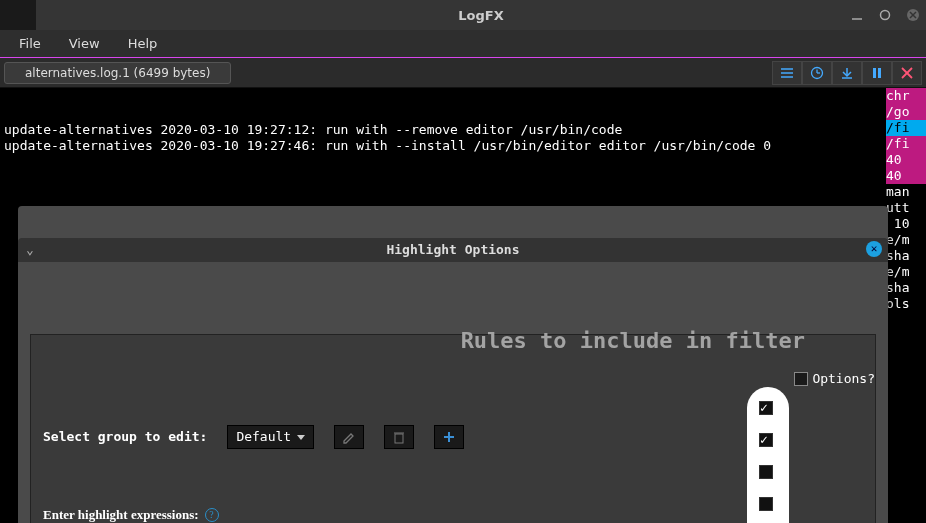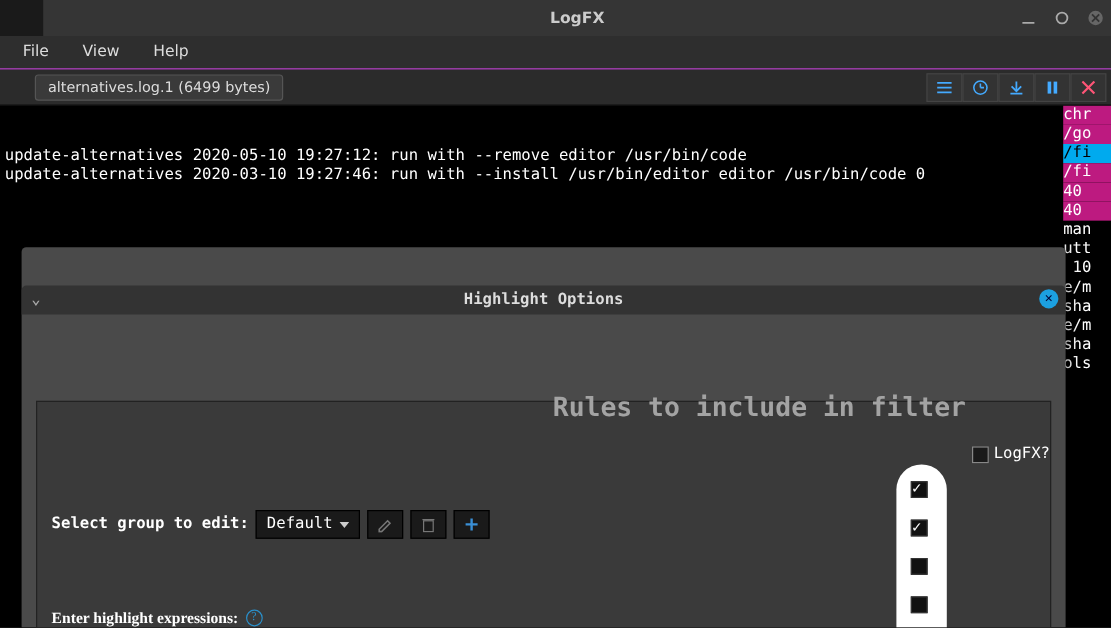--- a/index.html
+++ b/index.html
@@ -9,21 +9,21 @@
   .titlebar { height: 30px; background: #353535; display: flex; align-items: center; position: relative; margin-left: 36px; }
   .titlebar .title { position: absolute; left:0; right:0; text-align:center; color:#ccc; font-weight:600; font-size:13px; }
   .win-buttons { position:absolute; right:6px; top:0; height:30px; display:flex; align-items:center; gap:14px; color:#999; }
   .win-btn { width:14px; height:14px; display:inline-flex; align-items:center; justify-content:center; cursor:pointer; }
 
   .menubar { height:28px; background:#2e2e2e; display:flex; align-items:center; padding:0 7px; gap:4px; border-bottom:1px solid #d946ef; }
   .menubar .menu-item { padding:4px 12px; color:#ddd; cursor:pointer; }
 
   
   .tabbar { height:30px; background:#2b2b2b; display:flex; align-items:center; padding:0 4px; border-bottom:1px solid #111; }
-  .tab { background:#3a3a3a; border:1px solid #555; border-radius:3px; padding:3px 10px; color:#ddd; font-size:12px; display:inline-flex; align-items:center;margin-left:25px; }
+  .tab { background:#3a3a3a; border:1px solid #555; border-radius:3px; padding:3px 20px; color:#ddd; font-size:12px; display:inline-flex; align-items:center; }
   .tabbar-spacer { flex:1; }
   .tabbar-icons { display:flex; gap:0; }
   .tabbar-icons .ticon { width:30px; height:24px; border:1px solid #444; background:#333; display:flex; align-items:center; justify-content:center; color:#44aaff; cursor:pointer; }
   .tabbar-icons .ticon.red { color:#ff5577; }
 
   
   .log-area { position:relative; background:#000; color:#fff; font-family: "DejaVu Sans Mono", monospace; font-size:13px; line-height:16px; height:calc(523px - 30px - 28px - 30px); overflow:hidden; padding:2px 4px; white-space:pre; }
   .log-line { white-space:pre; overflow:hidden; }
 
   
@@ -34,21 +34,21 @@
   .dialog-wrap { position:absolute; left:18px; top:118px; width:870px; height:320px; background:#4a4a4a; border-radius:4px; box-shadow:0 2px 12px rgba(0,0,0,.6); }
   .dialog-title { position:relative; height:24px; background:#333; color:#ddd; display:flex; align-items:center; justify-content:center; font-weight:600; font-size:13px; border-top-left-radius:4px; border-top-right-radius:4px;}
   .dialog-title .chev { position:absolute; left:8px; top:4px; color:#aaa; }
   .dialog-title .close { position:absolute; right:6px; top:3px; width:16px; height:16px; border-radius:50%; background:#1ca0e0; color:#003; display:flex; align-items:center; justify-content:center; font-weight:bold; font-size:11px; cursor:pointer;}
   .dialog-body { padding:8px 12px 12px; }
 
   .innerpanel { background:#3a3a3a; border:1px solid #222; padding:10px 12px 12px; position:relative; }
 
   .annot { position:absolute; right:70px; top:-2px; font-size:22px; color:#a3a3a3; font-weight:600; white-space:nowrap;}
 
-  .row1 { display:flex; align-items:center; gap:6px; }
+  .row1 { display:flex; align-items:center; gap:20px; }
   .label-bold { font-weight:700; color:#fff; font-size:13px; }
   .select-default { background:#1a1a1a; border:1px solid #000; color:#fff; padding:3px 8px; display:inline-flex; align-items:center; gap:6px; cursor:pointer;}
   .mini-btn { width:30px; height:24px; background:#1a1a1a; border:1px solid #000; color:#888; display:inline-flex; align-items:center; justify-content:center; cursor:pointer;}
   .mini-btn.plus { color:#3a8fd6; }
 
   .row2 { margin-top:10px; display:flex; align-items:center; gap:6px;font-family:Liberation Serif, serif;}
   .help-icon { width:14px; height:14px; border:1px solid #2a8fc9; border-radius:50%; color:#2a8fc9; font-size:10px; display:inline-flex; align-items:center; justify-content:center;}
 
   .filter-right { position:absolute; right:0px; top:36px; display:flex; align-items:center; gap:4px; }
   .chk { width:14px; height:14px; border:1px solid #888; background:#1a1a1a; display:inline-block; position:relative;}
@@ -130,21 +130,21 @@
     <div class="ticon red">
         <svg width="12" height="12">
           <line x1="1" y1="1" x2="11" y2="11" stroke="#ff5577" stroke-width="1.8"></line>
           <line x1="11" y1="1" x2="1" y2="11" stroke="#ff5577" stroke-width="1.8"></line>
         </svg>
       </div>
   </div>
 </div>
 
 <div class="log-area">
-  <div id="log-top"><div class="log-line">update-alternatives 2020-05-10 19:27:12: run with --remove editor /usr/bin/code</div><div class="log-line">update-alternatives 2020-03-10 19:27:46: run with --install /usr/bin/editor editor /usr/bin/code 0</div></div>
+  <div id="log-top"><div class="log-line">update-alternatives 2020-03-10 19:27:12: run with --remove editor /usr/bin/code</div><div class="log-line">update-alternatives 2020-03-10 19:27:46: run with --install /usr/bin/editor editor /usr/bin/code 0</div></div>
   <div style="height:336px"></div>
   
 
   <div class="right-strip" id="right-strip"><span class="frag" style="background: rgb(189, 26, 128); color: rgb(255, 255, 255);">chr</span><span class="frag" style="background: rgb(189, 26, 128); color: rgb(255, 255, 255);">/go</span><span class="frag" style="background: rgb(0, 170, 238); color: rgb(0, 0, 0);">/fi</span><span class="frag" style="background: rgb(189, 26, 128); color: rgb(255, 255, 255);">/fi</span><span class="frag" style="background: rgb(189, 26, 128); color: rgb(255, 255, 255);">40</span><span class="frag" style="background: rgb(189, 26, 128); color: rgb(255, 255, 255);">40</span><span class="frag" style="background: rgb(0, 0, 0); color: rgb(255, 255, 255);">man</span><span class="frag" style="background: rgb(0, 0, 0); color: rgb(255, 255, 255);"></span><span class="frag" style="background: rgb(0, 0, 0); color: rgb(255, 255, 255);">utt</span><span class="frag" style="background: rgb(0, 0, 0); color: rgb(255, 255, 255);"> 10</span><span class="frag" style="background: rgb(0, 0, 0); color: rgb(255, 255, 255);"></span><span class="frag" style="background: rgb(0, 0, 0); color: rgb(255, 255, 255);">e/m</span><span class="frag" style="background: rgb(0, 0, 0); color: rgb(255, 255, 255);">sha</span><span class="frag" style="background: rgb(0, 0, 0); color: rgb(255, 255, 255);">e/m</span><span class="frag" style="background: rgb(0, 0, 0); color: rgb(255, 255, 255);">sha</span><span class="frag" style="background: rgb(0, 0, 0); color: rgb(255, 255, 255);">ols</span></div>
 
   
   <div class="dialog-wrap">
     <div class="dialog-title">
       <span class="chev">⌄</span>
       <span>Highlight Options</span>
@@ -180,21 +180,21 @@
           </div>
         </div>
 
         <div class="row2">
           <span class="label-bold">Enter highlight expressions:</span>
           <span class="help-icon">?</span>
         </div>
 
         <div class="filter-right">
           <span class="chk"></span>
-          <span>LogFX?</span>
+          <span>Options?</span>
         </div>
 
         <div class="oval">
           <div class="chk-stack">
             <span class="chk checked"></span>
             <span class="chk checked"></span>
             <span class="chk"></span>
             <span class="chk"></span>
           </div>
         </div>

